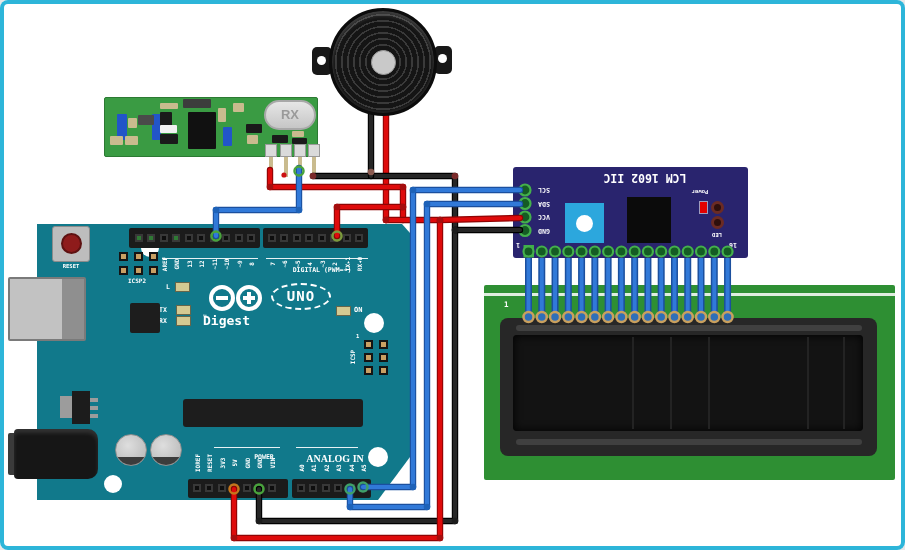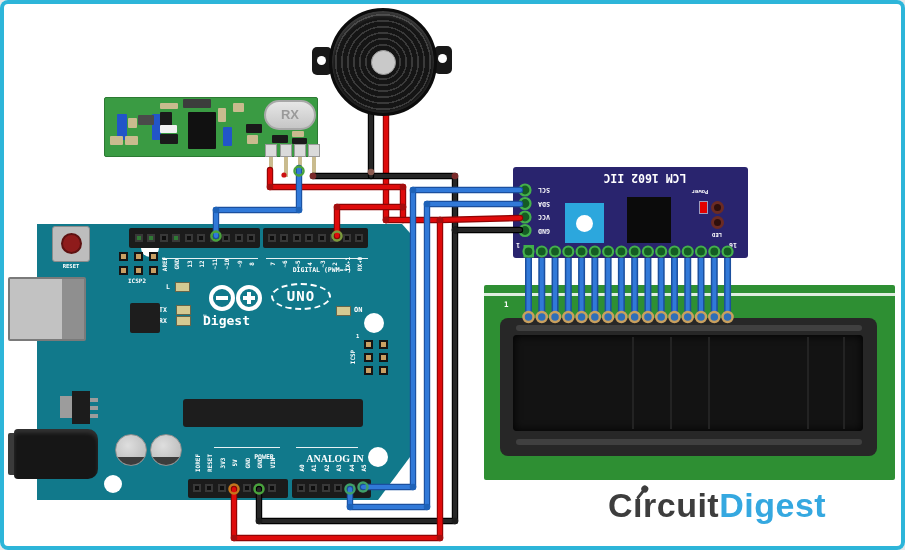--- a/index.html
+++ b/index.html
@@ -416,17 +416,14 @@
 
   <div class="ear" style="left:312px;top:47px;width:20px;height:28px;z-index:6;">
       <span></span>
     </div>
   <div class="ear" style="left:434px;top:46px;width:18px;height:28px;z-index:6;">
       <span style="left:4px;top:8px;"></span>
     </div>
   <div class="buzzer-body" style="z-index:6;"></div>
   <div class="buzzer-center" style="z-index:6;"></div>
 
-  <div class="logo" style="color: rgb(61, 61, 61);">
-    <span class="accent" id="logo-accent" style="background: rgb(61, 61, 61);"></span><span id="lg-c" style="position:static;">C</span><span style="position:static;">ı</span><span style="position:static;">rcuit</span><span id="lg-d" style="position: static; color: rgb(53, 168, 224);">Digest</span>
-  </div>
 
 </div>
 
 </body></html>

